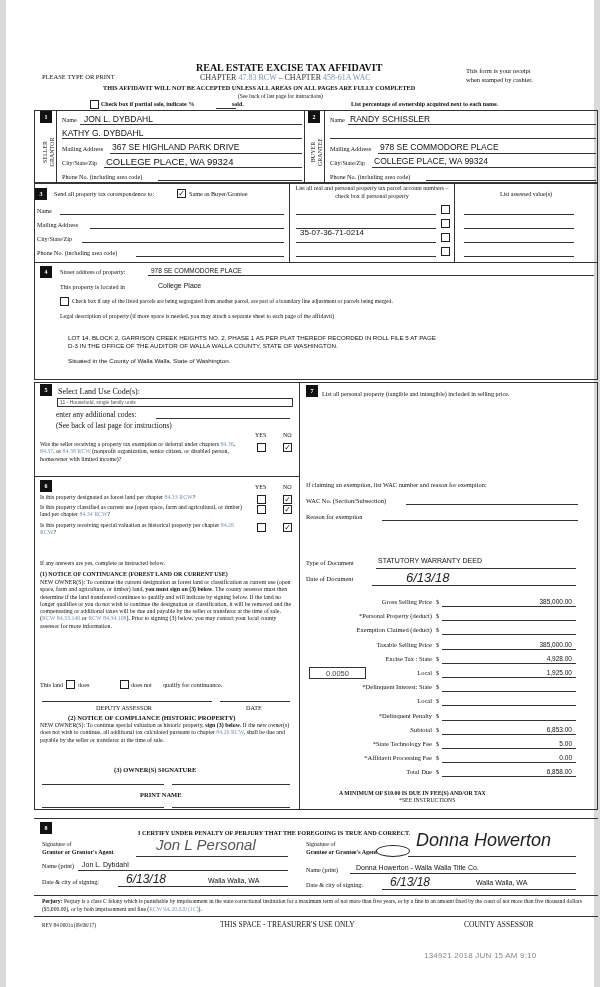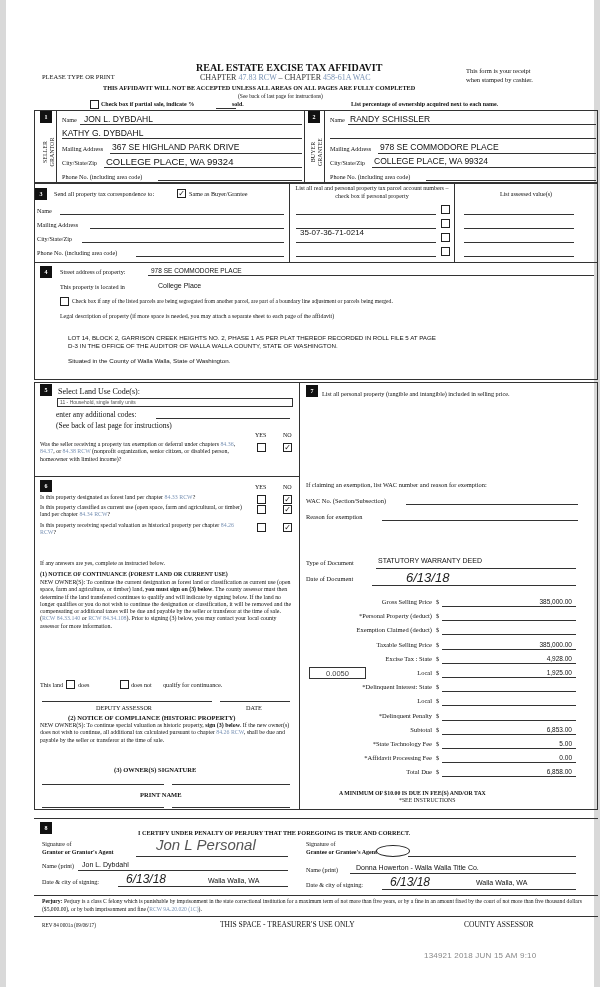--- a/index.html
+++ b/index.html
@@ -289,20 +289,21 @@
   <div class="line" style="left:112px;top:886px;width:170px;"></div>
   <div class="hand" style="left:120px;top:872px;font-size:12px;">6/13/18</div>
   <div class="val" style="left:202px;top:877px;font-size:7px;">Walla Walla, WA</div>
 
   <div class="para" style="left:300px;top:840px;font-size:6px;line-height:8px;">
     <div>Signature of</div>
     <div style="font-weight:bold;">Grantee or Grantee's Agent</div>
   </div>
   <div class="abs" style="left:370px;top:845px;width:34px;height:12px;border:1px solid #222;border-radius:50%;"></div>
   <div class="line" style="left:402px;top:856px;width:168px;"></div>
+  <div class="hand" style="left:410px;top:830px;font-size:18px;">Donna Howerton</div>
   <div class="lbl" style="left:300px;top:866px;">Name (print)</div>
   <div class="line" style="left:344px;top:873px;width:226px;"></div>
   <div class="val" style="left:350px;top:864px;font-size:7px;">Donna Howerton - Walla Walla Title Co.</div>
   <div class="lbl" style="left:300px;top:881px;">Date &amp; city of signing:</div>
   <div class="line" style="left:376px;top:889px;width:194px;"></div>
   <div class="hand" style="left:384px;top:875px;font-size:12px;">6/13/18</div>
   <div class="val" style="left:470px;top:879px;font-size:7px;">Walla Walla, WA</div>
 
   <div class="abs" style="left:28px;top:895px;width:564px;height:1px;background:#333;"></div>
   <div class="para" style="left:36px;top:898px;width:540px;font-size:5.6px;line-height:7.5px;">

